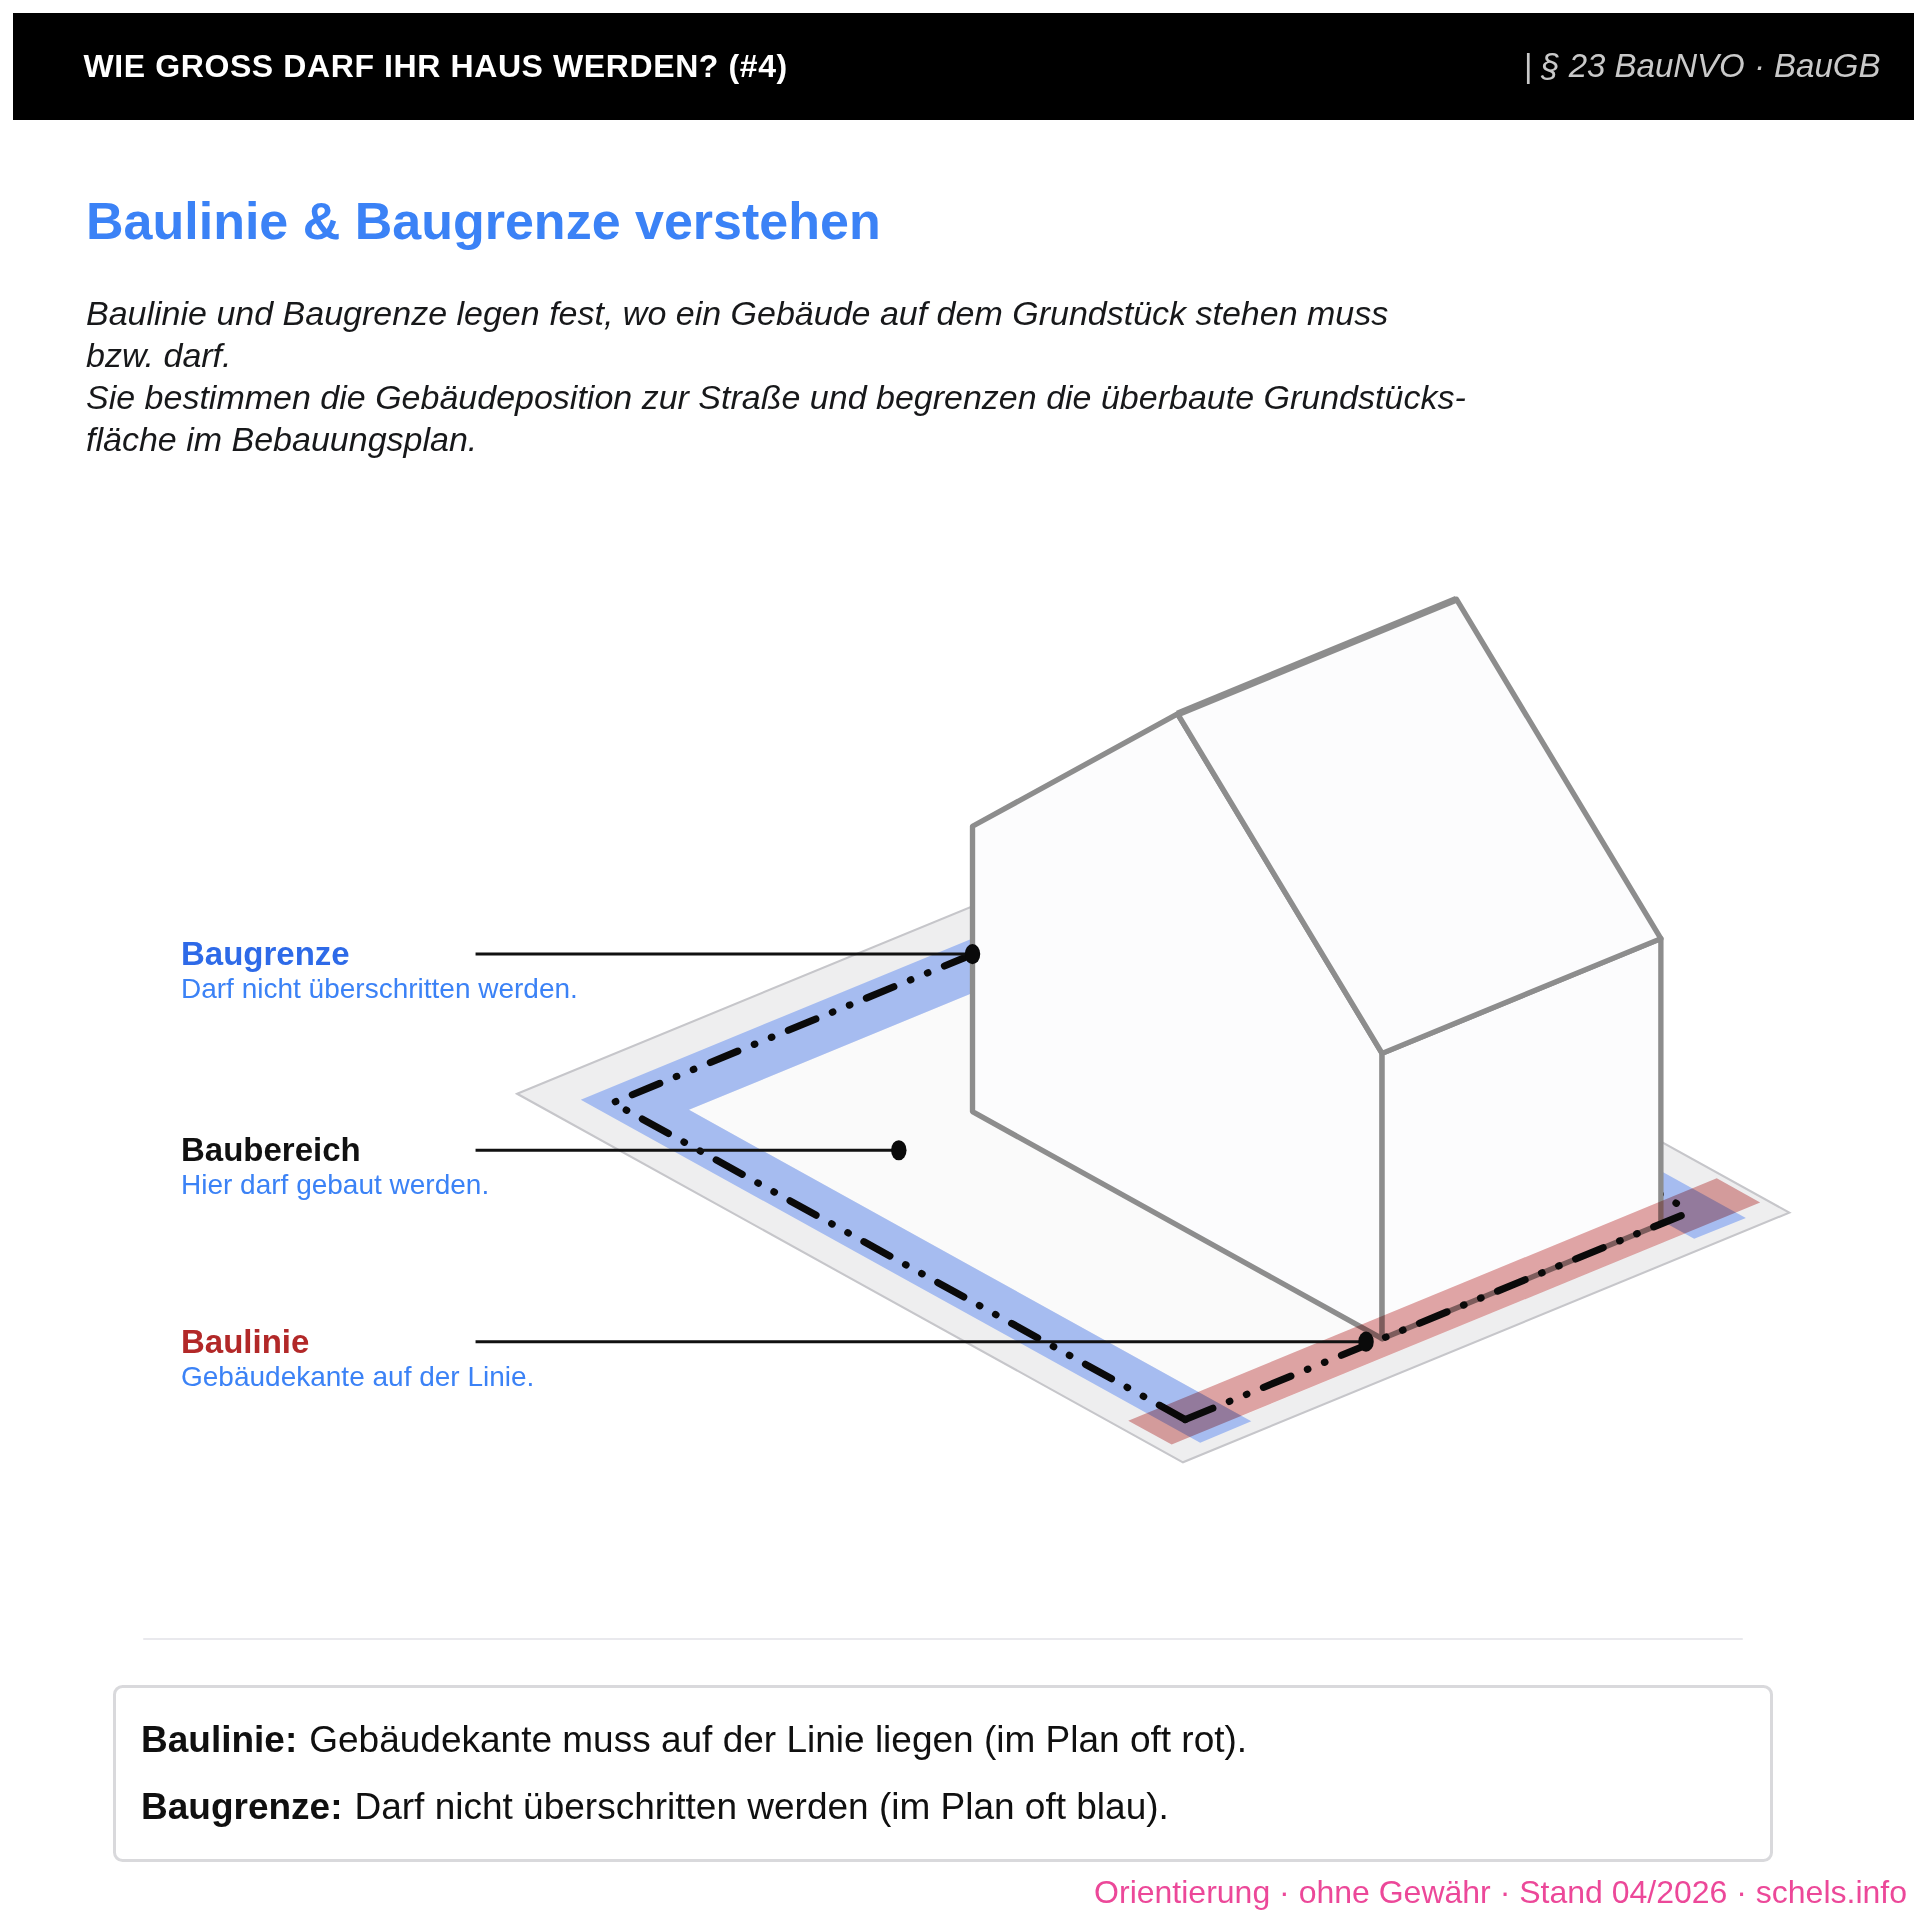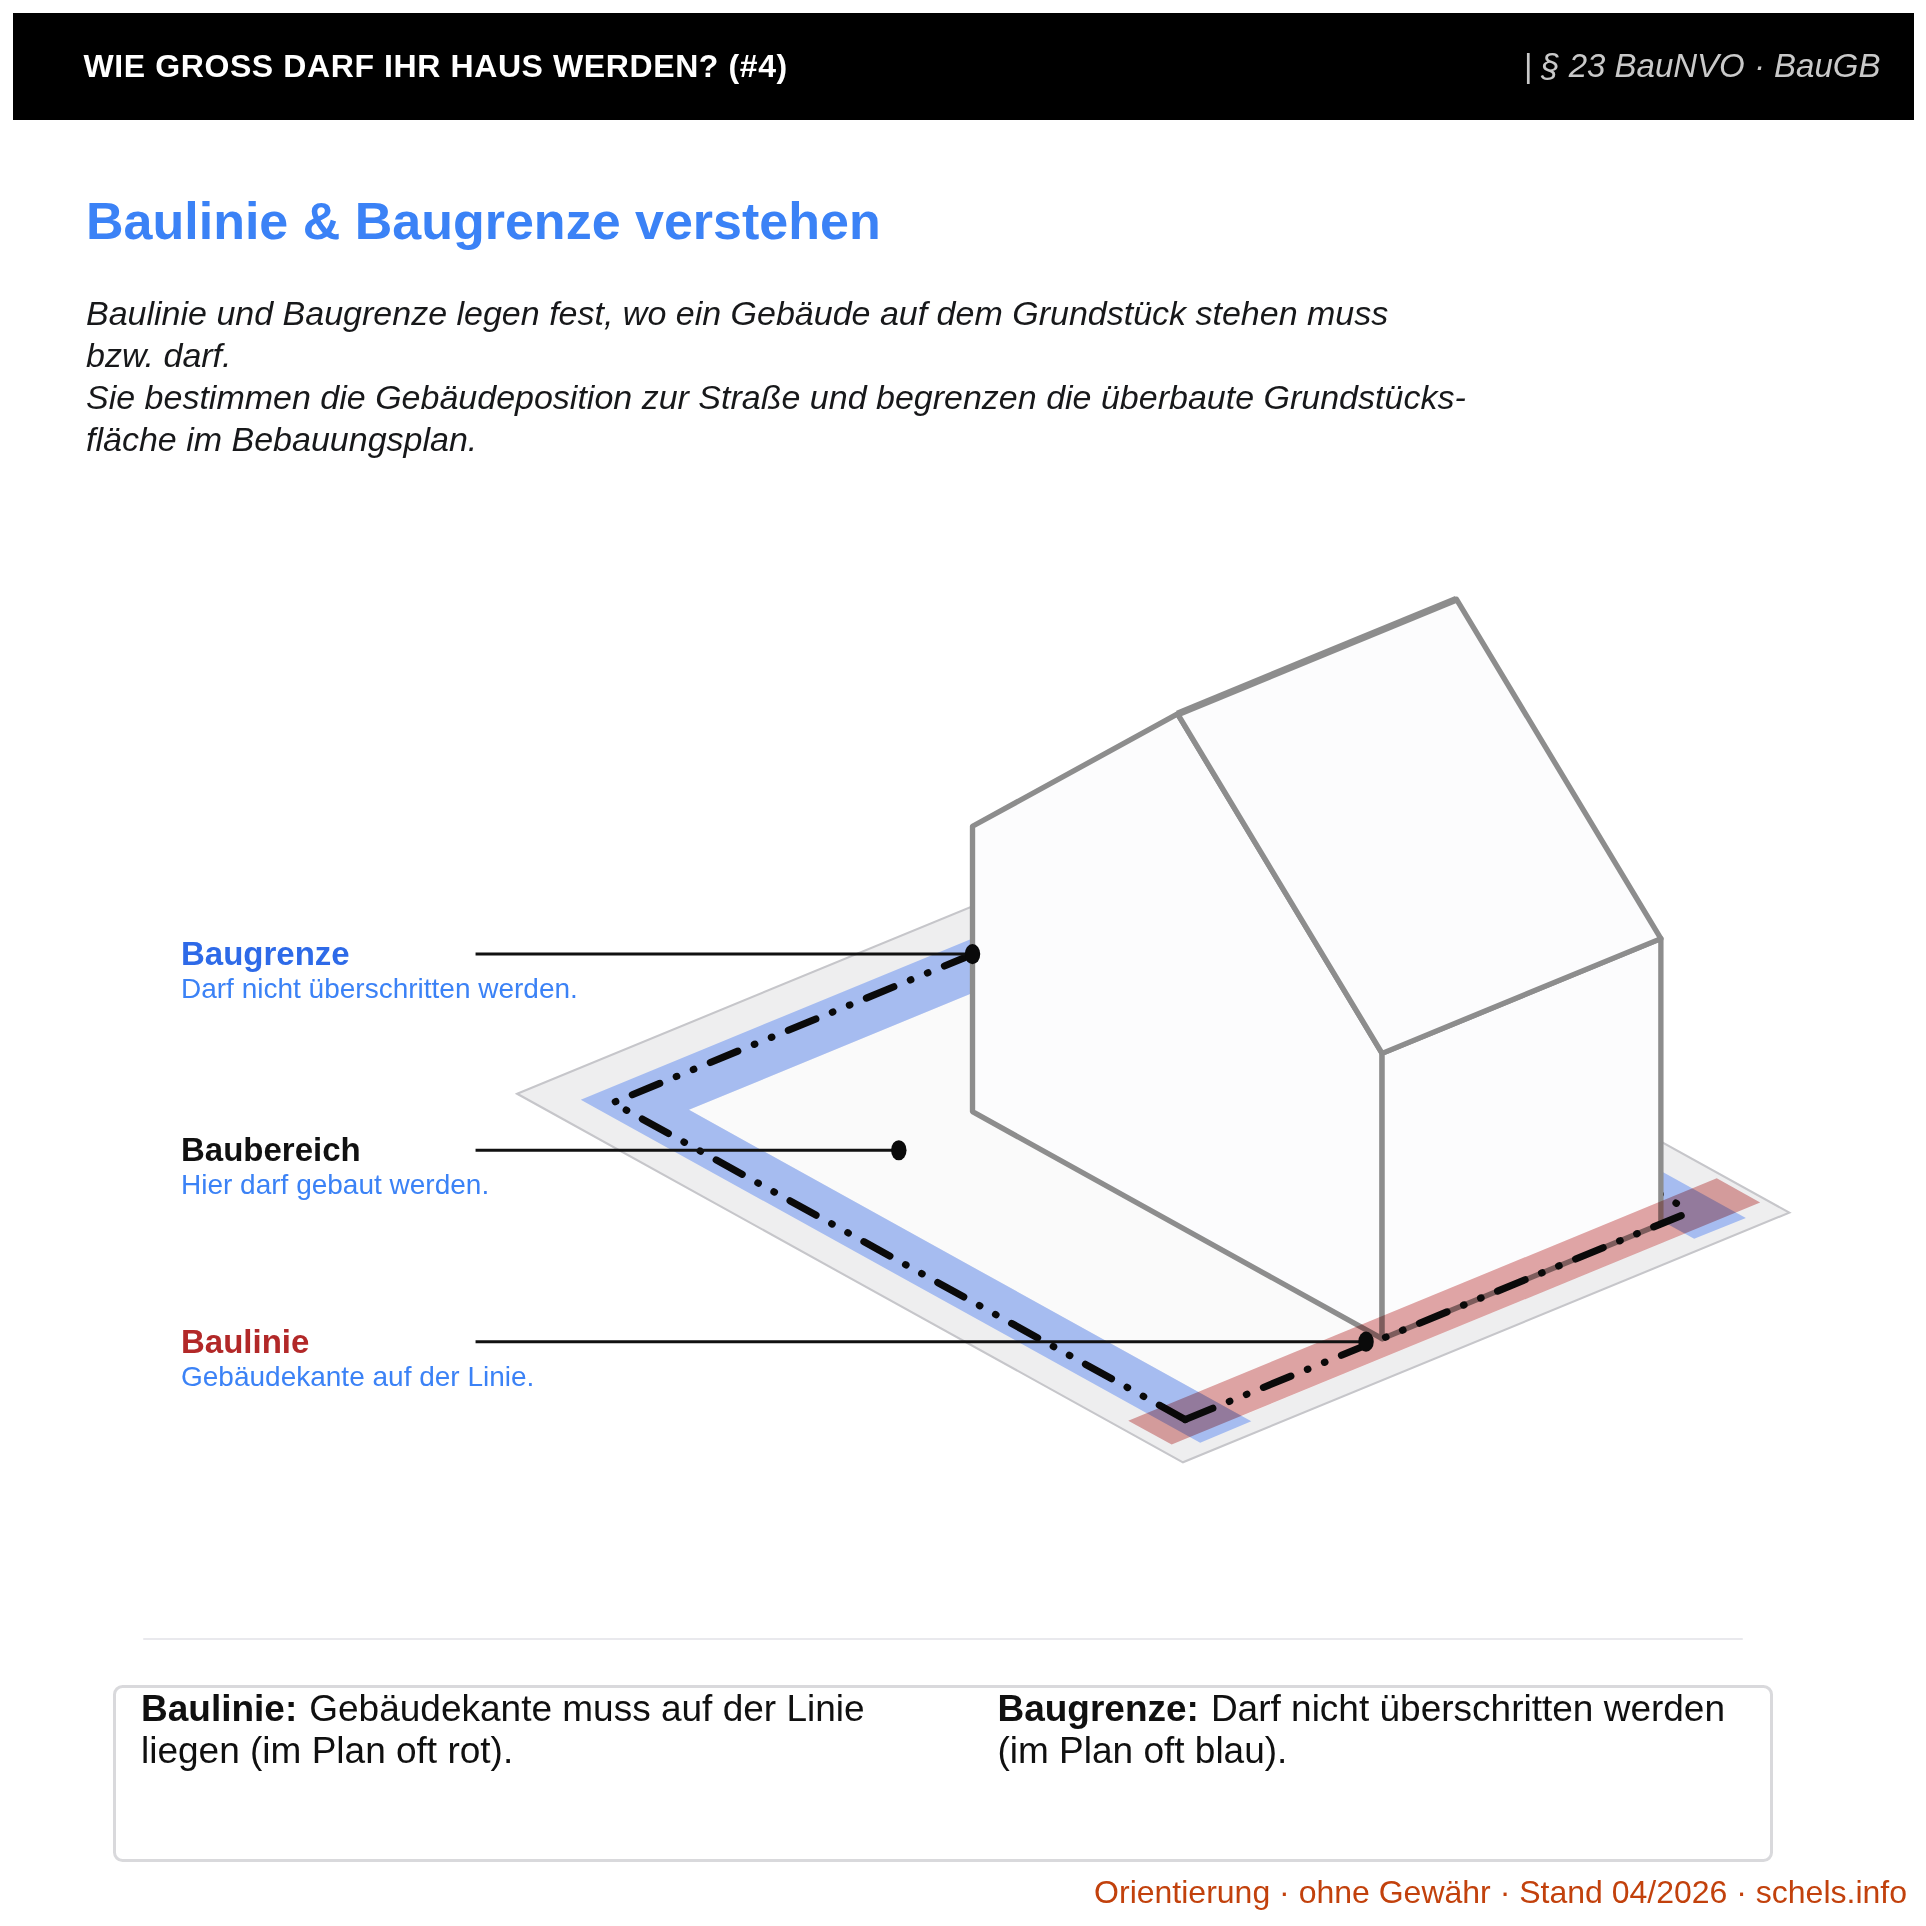--- a/index.html
+++ b/index.html
@@ -28,25 +28,25 @@
   .lbl-baugrenze .lbl-title{color:#2e6ae8;}
   .lbl-baubereich{top:1132px;}
   .lbl-baubereich .lbl-title{color:#111;}
   .lbl-baulinie{top:1324px;}
   .lbl-baulinie .lbl-title{color:#b22828;}
   
   .divider{position:absolute;left:143px;top:1638px;width:1600px;height:2.4px;background:#e9e9ed;border-radius:1.2px;}
   .summary-box{
     position:absolute;left:113px;top:1685px;width:1660px;height:177px;box-sizing:border-box;
     background:#fff;border:3px solid #d9d9dc;border-radius:9.5px;
-    display:flex;flex-direction:row;justify-content:center;gap:25px;padding-left:25px;
+    display:flex;flex-direction:column;justify-content:center;gap:25px;padding-left:25px;
   }
   .summary-line{font-size:37px;color:#101010;}
   .summary-line .term{font-weight:bold;margin-right:12px;}
-  .footer{position:absolute;right:19px;top:1874px;font-size:32px;color:#c2410c;}
+  .footer{position:absolute;right:19px;top:1874px;font-size:32px;color:#ec4899;}
 </style>
 </head>
 <body>
 
 <div class="header-bar">
   <div class="header-title">WIE GROSS DARF IHR HAUS WERDEN? (#4)</div>
   <div class="header-ref">| § 23 BauNVO · BauGB</div>
 </div>
 
 <div class="main-title">Baulinie &amp; Baugrenze verstehen</div>

